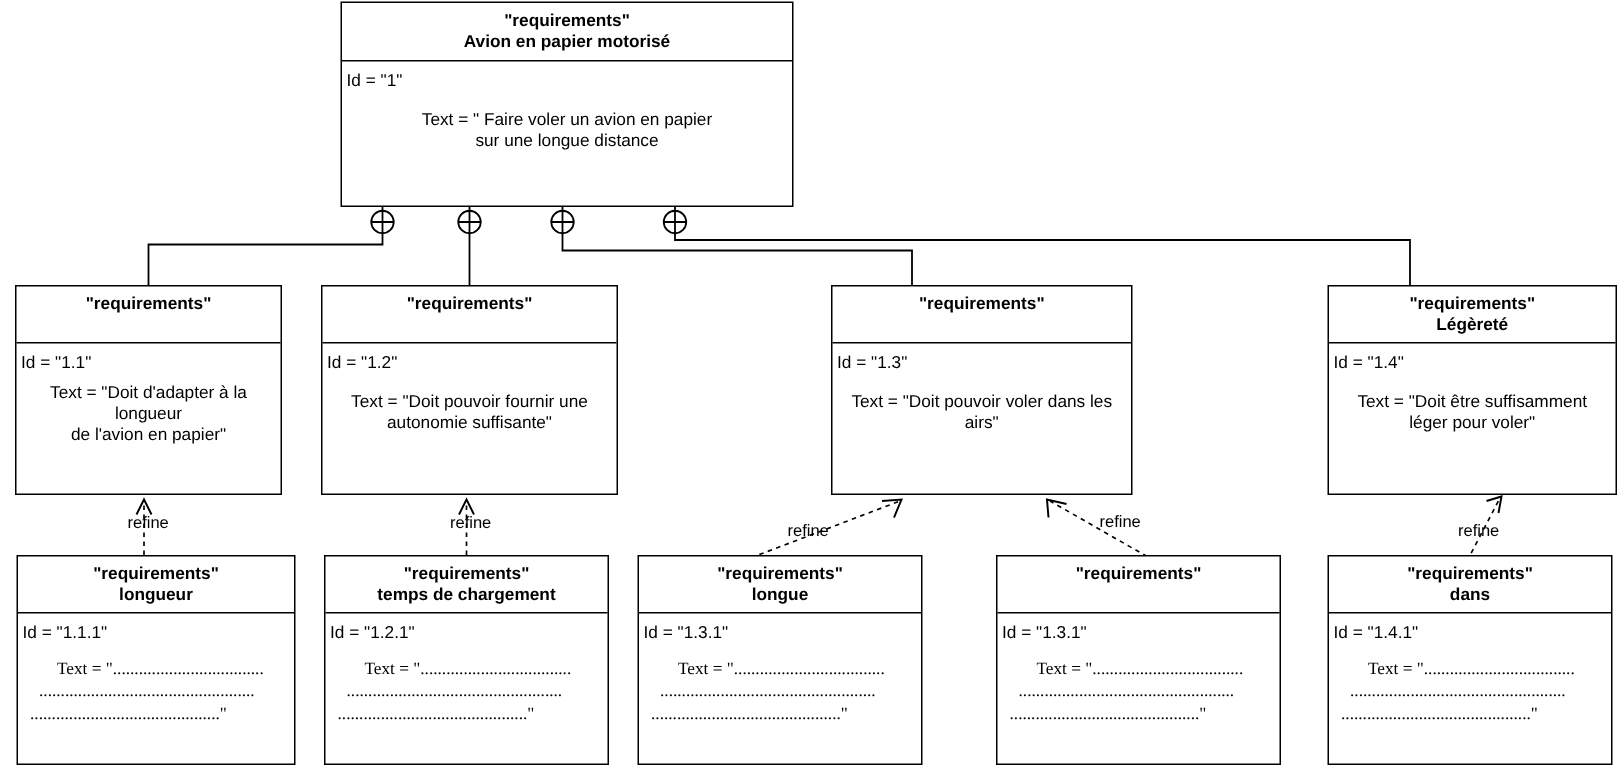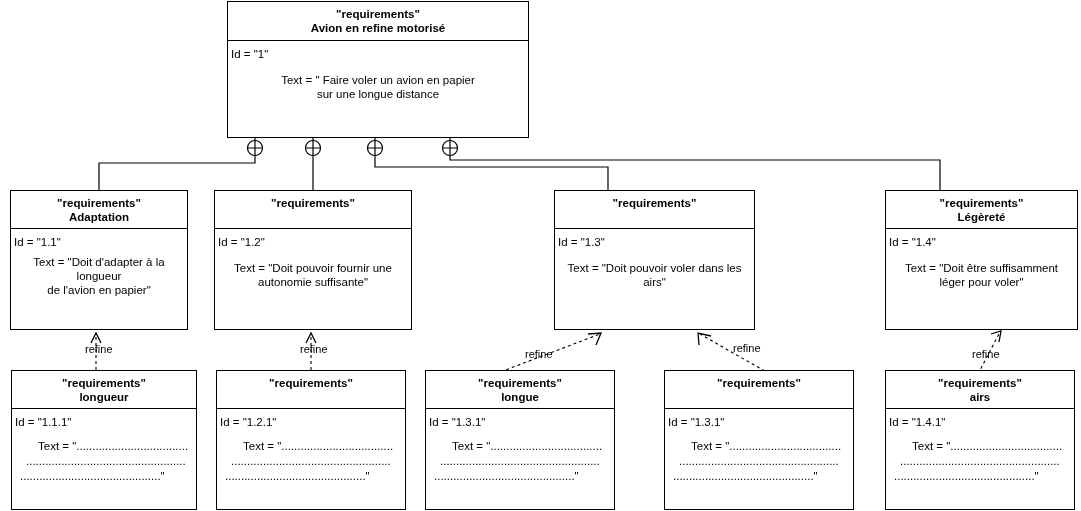--- a/index.html
+++ b/index.html
@@ -61,21 +61,21 @@
     white-space: pre-line;
   }
   
   .req-text-blank {
     position: absolute;
     left: 4px;
     right: 4px;
     font-size: 11.5px;
     line-height: 15px;
   }
-  .blank-row { display: block; white-space: nowrap; overflow: hidden; }
+  .blank-row { display: block; white-space: nowrap; overflow: hidden; font-family: Liberation Serif, serif; }
   .blank-row.r1 { padding-left: 22px; }
   .blank-row.r2 { padding-left: 10px; }
   .blank-row.r3 { padding-left: 4px; }
 
   svg.wires {
     position: absolute;
     left: 0;
     top: 0;
     width: 1081px;
     height: 511px;
@@ -139,33 +139,32 @@
       <path d="M 306 343 L 311 333 L 316 343"></path>
       <path d="M 588 334 L 601 333 L 596 345"></path>
       <path d="M 699 345 L 698 333 L 711 336"></path>
       <path d="M 991 334 L 1001 331 L 999 342"></path>
     </g>
   </svg>
 
   <div class="req-box" style="left:227px; top:1px; width:302px; height:137px;">
     <div class="req-header" style="height:39px;">
       <span class="stereo">"requirements"</span>
-      <span class="nm">Avion en refine motorisé</span>
+      <span class="nm">Avion en papier motorisé</span>
     </div>
     <div class="req-body">
       <div class="req-id">Id = "1"</div>
       <div class="req-text" style="top:32px;">Text = " Faire voler un avion en papier
 sur une longue distance</div>
     </div>
   </div>
 
   <div class="req-box" style="left:10px; top:190px; width:178px; height:140px;">
     <div class="req-header" style="height:38px;">
       <span class="stereo">"requirements"</span>
-      <span class="nm">Adaptation</span>
     </div>
     <div class="req-body">
       <div class="req-id">Id = "1.1"</div>
       <div class="req-text" style="top:26px;">Text = "Doit d'adapter à la
 longueur
 de l'avion en papier"</div>
     </div>
   </div>
 
   <div class="req-box" style="left:214px; top:190px; width:198px; height:140px;">
@@ -219,20 +218,21 @@
         <span class="blank-row r1">Text = "...................................</span>
         <span class="blank-row r2">..................................................</span>
         <span class="blank-row r3">............................................"</span>
       </div>
     </div>
   </div>
 
   <div class="req-box" style="left:216px; top:370px; width:190px; height:140px;">
     <div class="req-header" style="height:38px;">
       <span class="stereo">"requirements"</span>
+      <span class="nm">temps de chargement</span>
     </div>
     <div class="req-body">
       <div class="req-id">Id = "1.2.1"</div>
       <div class="req-text-blank" style="top:30px;">
         <span class="blank-row r1">Text = "...................................</span>
         <span class="blank-row r2">..................................................</span>
         <span class="blank-row r3">............................................"</span>
       </div>
     </div>
   </div>
@@ -262,21 +262,21 @@
         <span class="blank-row r1">Text = "...................................</span>
         <span class="blank-row r2">..................................................</span>
         <span class="blank-row r3">............................................"</span>
       </div>
     </div>
   </div>
 
   <div class="req-box" style="left:885px; top:370px; width:190px; height:140px;">
     <div class="req-header" style="height:38px;">
       <span class="stereo">"requirements"</span>
-      <span class="nm">airs</span>
+      <span class="nm">dans</span>
     </div>
     <div class="req-body">
       <div class="req-id">Id = "1.4.1"</div>
       <div class="req-text-blank" style="top:30px;">
         <span class="blank-row r1">Text = "...................................</span>
         <span class="blank-row r2">..................................................</span>
         <span class="blank-row r3">............................................"</span>
       </div>
     </div>
   </div>

